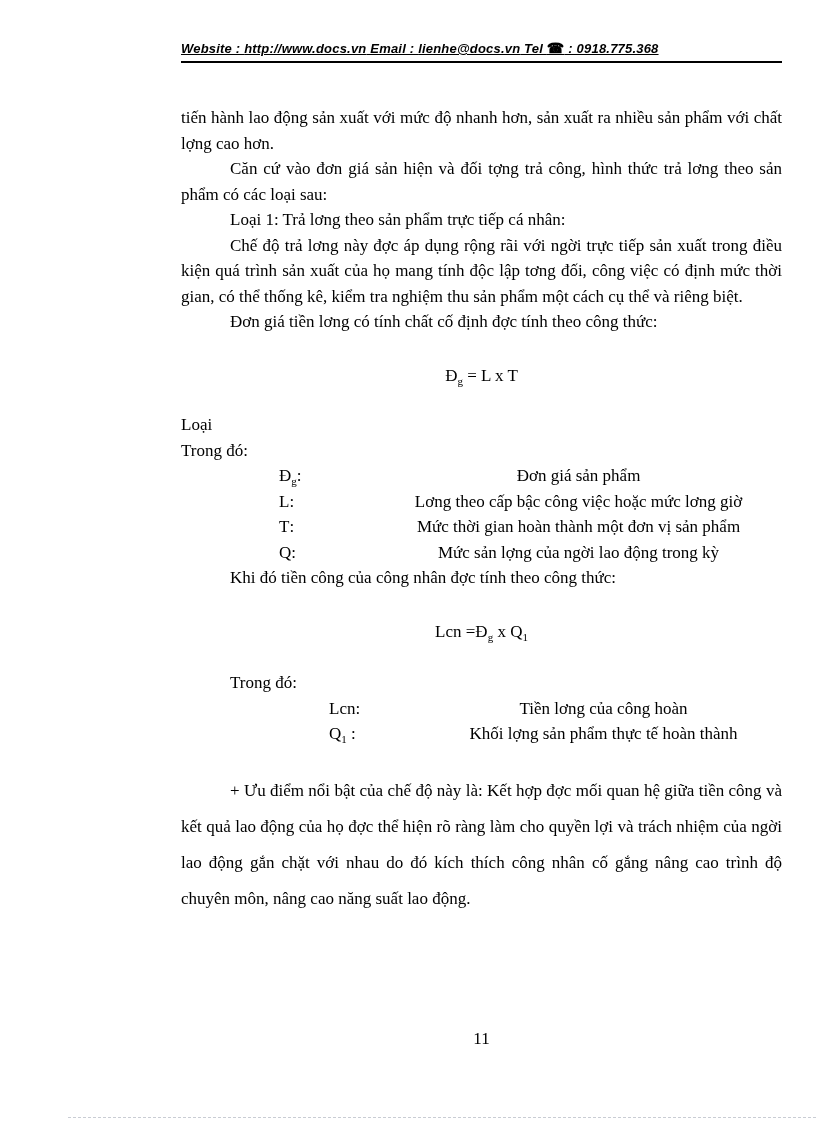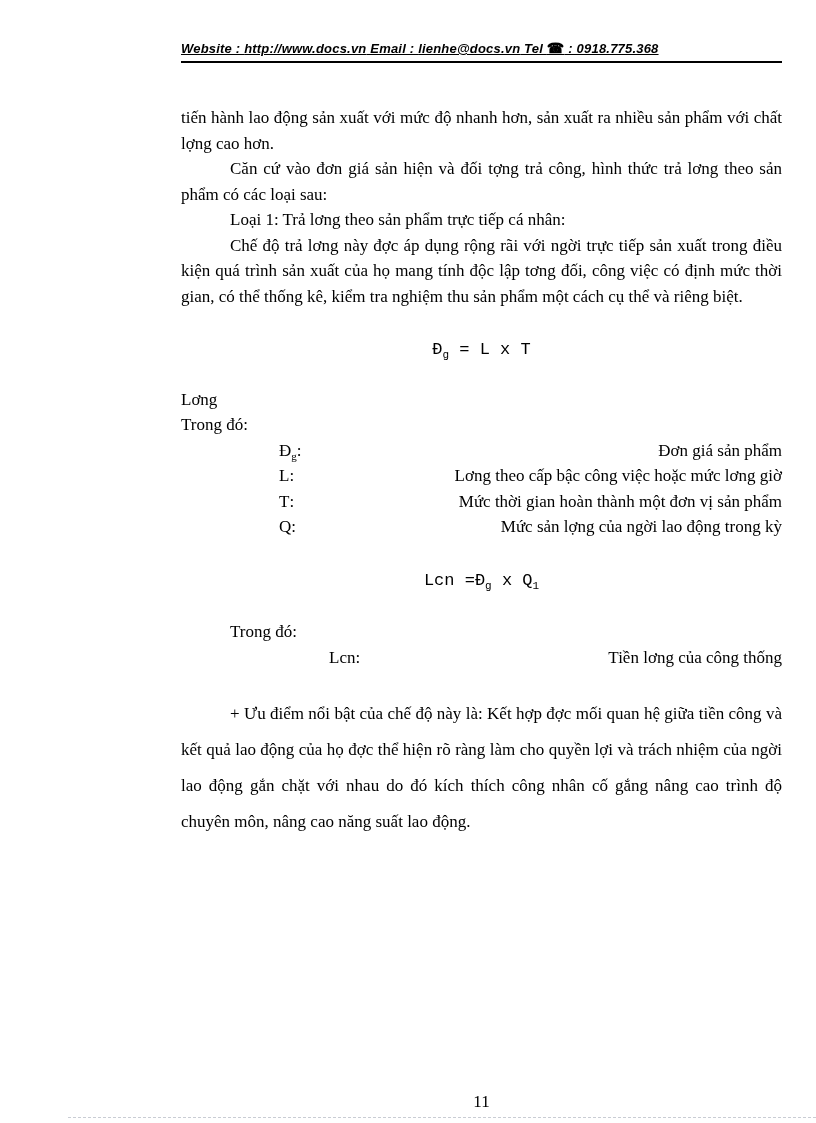--- a/index.html
+++ b/index.html
@@ -36,46 +36,45 @@
     margin-top: 42px;
     text-align: justify;
     line-height: 25.5px;
   }
   .body-text p { margin: 0; }
   .indent { text-indent: 49px; }
   .no-indent { text-indent: 0; font-family: Liberation Serif, serif; }
   .formula-block {
     text-align: center;
     line-height: 25.5px;
-    font-family: Liberation Mono, monospace;
   }
   .fb-1 { margin-top: 28px; margin-bottom: 24px; }
   .fb-2 { margin-top: 8px; margin-bottom: 22px; }
   .fb-3 { margin-top: 28px; margin-bottom: 26px; text-align: center; }
   sub.sub { font-size: 11px; line-height: 0; }
   .fraction {
     display: inline-block;
     vertical-align: middle;
     text-align: center;
     margin-left: 18px;
   }
   .fraction .num { display: block; padding: 0 30px 2px 30px; }
   .fraction .den { display: block; border-top: 1px solid #000; padding: 2px 30px 0 30px; }
   .def-list { margin: 0; }
   .dl-1 { padding-left: 98px; }
   .dl-2 { padding-left: 148px; }
   .def-row { display: flex; line-height: 25.5px; gap: 46px; }
   .def-term { flex: 0 0 50px; }
-  .def-desc { flex: 1; text-align: right; }
+  .def-desc { flex: 1; text-align: center; }
   .final-para { line-height: 36px; margin-top: 26px !important; }
   .page-number {
     position: absolute;
     left: 137px;
     width: 601px;
-    top: 1092px;
+    top: 1029px;
     text-align: center;
   }
   .page-boundary {
     position: absolute;
     left: 24px;
     right: 24px;
     bottom: 5px;
     border-top: 1px dashed #c9cdd4;
   }
 </style>
@@ -88,26 +87,27 @@
     <div class="doc-header">
       <span class="hdr"><span>Website : </span><span>http://www.docs.vn</span><span>  Email : </span><span>lienhe@docs.vn</span><span>   Tel </span><span class="phone">☎</span><span> : 0918.775.368</span></span>
     </div>
 
     <div class="body-text">
 
       <p class="no-indent">tiến hành lao động sản xuất với mức độ nhanh hơn, sản xuất ra nhiều sản phẩm với chất lợng   cao hơn.</p>
       <p class="indent">Căn cứ vào đơn giá sản hiện và đối tợng   trả công, hình thức trả lơng theo sản phẩm có các loại sau:</p>
       <p class="indent">Loại 1: Trả lơng   theo sản phẩm trực tiếp cá nhân:</p>
       <p class="indent">Chế độ trả lơng   này đợc   áp dụng rộng rãi với ngời   trực tiếp sản xuất trong điều kiện quá trình sản xuất của họ mang tính độc lập tơng   đối, công việc có định mức thời gian, có thể thống kê, kiểm tra nghiệm thu sản phẩm một cách cụ thể và riêng biệt.</p>
+      <p class="indent">Đơn giá tiền lơng   có tính chất cố định đợc   tính theo công thức:</p>
 
       <div class="formula-block fb-1">
         <span><span>Đ</span><sub class="sub">g</sub><span> = L x T</span></span>
       </div>
 
-      <p class="no-indent">Lơng</p>
+      <p class="no-indent">Loại</p>
 
 
       <p class="no-indent">Trong đó:</p>
 
       <div class="def-list dl-1">
         <div class="def-row">
           <span class="def-term"><span>Đ</span><sub class="sub">g</sub><span>:</span></span>
           <span class="def-desc">Đơn giá sản phẩm</span>
         </div>
         <div class="def-row">
@@ -117,31 +117,36 @@
         <div class="def-row">
           <span class="def-term"><span>T</span><sub class="sub"></sub><span>:</span></span>
           <span class="def-desc">Mức thời gian hoàn thành một đơn vị sản phẩm</span>
         </div>
         <div class="def-row">
           <span class="def-term"><span>Q</span><sub class="sub"></sub><span>:</span></span>
           <span class="def-desc">Mức sản lợng   của ngời   lao động trong kỳ</span>
         </div>
       </div>
 
+      <p class="indent">Khi đó tiền công của công nhân đợc   tính theo công thức:</p>
 
       <div class="formula-block fb-3">
         <span><span>Lcn =</span><span>Đ</span><sub class="sub">g</sub><span> x Q</span><sub class="sub">1</sub></span>
       </div>
 
       <p class="indent">Trong đó:</p>
 
       <div class="def-list dl-2">
         <div class="def-row">
           <span class="def-term"><span>Lcn</span><sub class="sub"></sub><span>:</span></span>
-          <span class="def-desc">Tiền lơng   của công thống</span>
+          <span class="def-desc">Tiền lơng   của công hoàn</span>
+        </div>
+        <div class="def-row">
+          <span class="def-term"><span>Q</span><sub class="sub">1</sub><span> :</span></span>
+          <span class="def-desc">Khối lợng   sản phẩm thực tế hoàn thành</span>
         </div>
       </div>
 
       <p class="indent final-para">+ Ưu điểm nổi bật của chế độ này là: Kết hợp đợc   mối quan hệ giữa tiền công và kết quả lao động của họ đợc   thể hiện rõ ràng làm cho quyền lợi và trách nhiệm của ngời   lao động gắn chặt với nhau do đó kích thích công nhân cố gắng nâng cao trình độ chuyên môn, nâng cao năng suất lao động.</p>
 
     </div>
   </div>
 
   <div class="page-number">11</div>
   <div class="page-boundary"></div>

